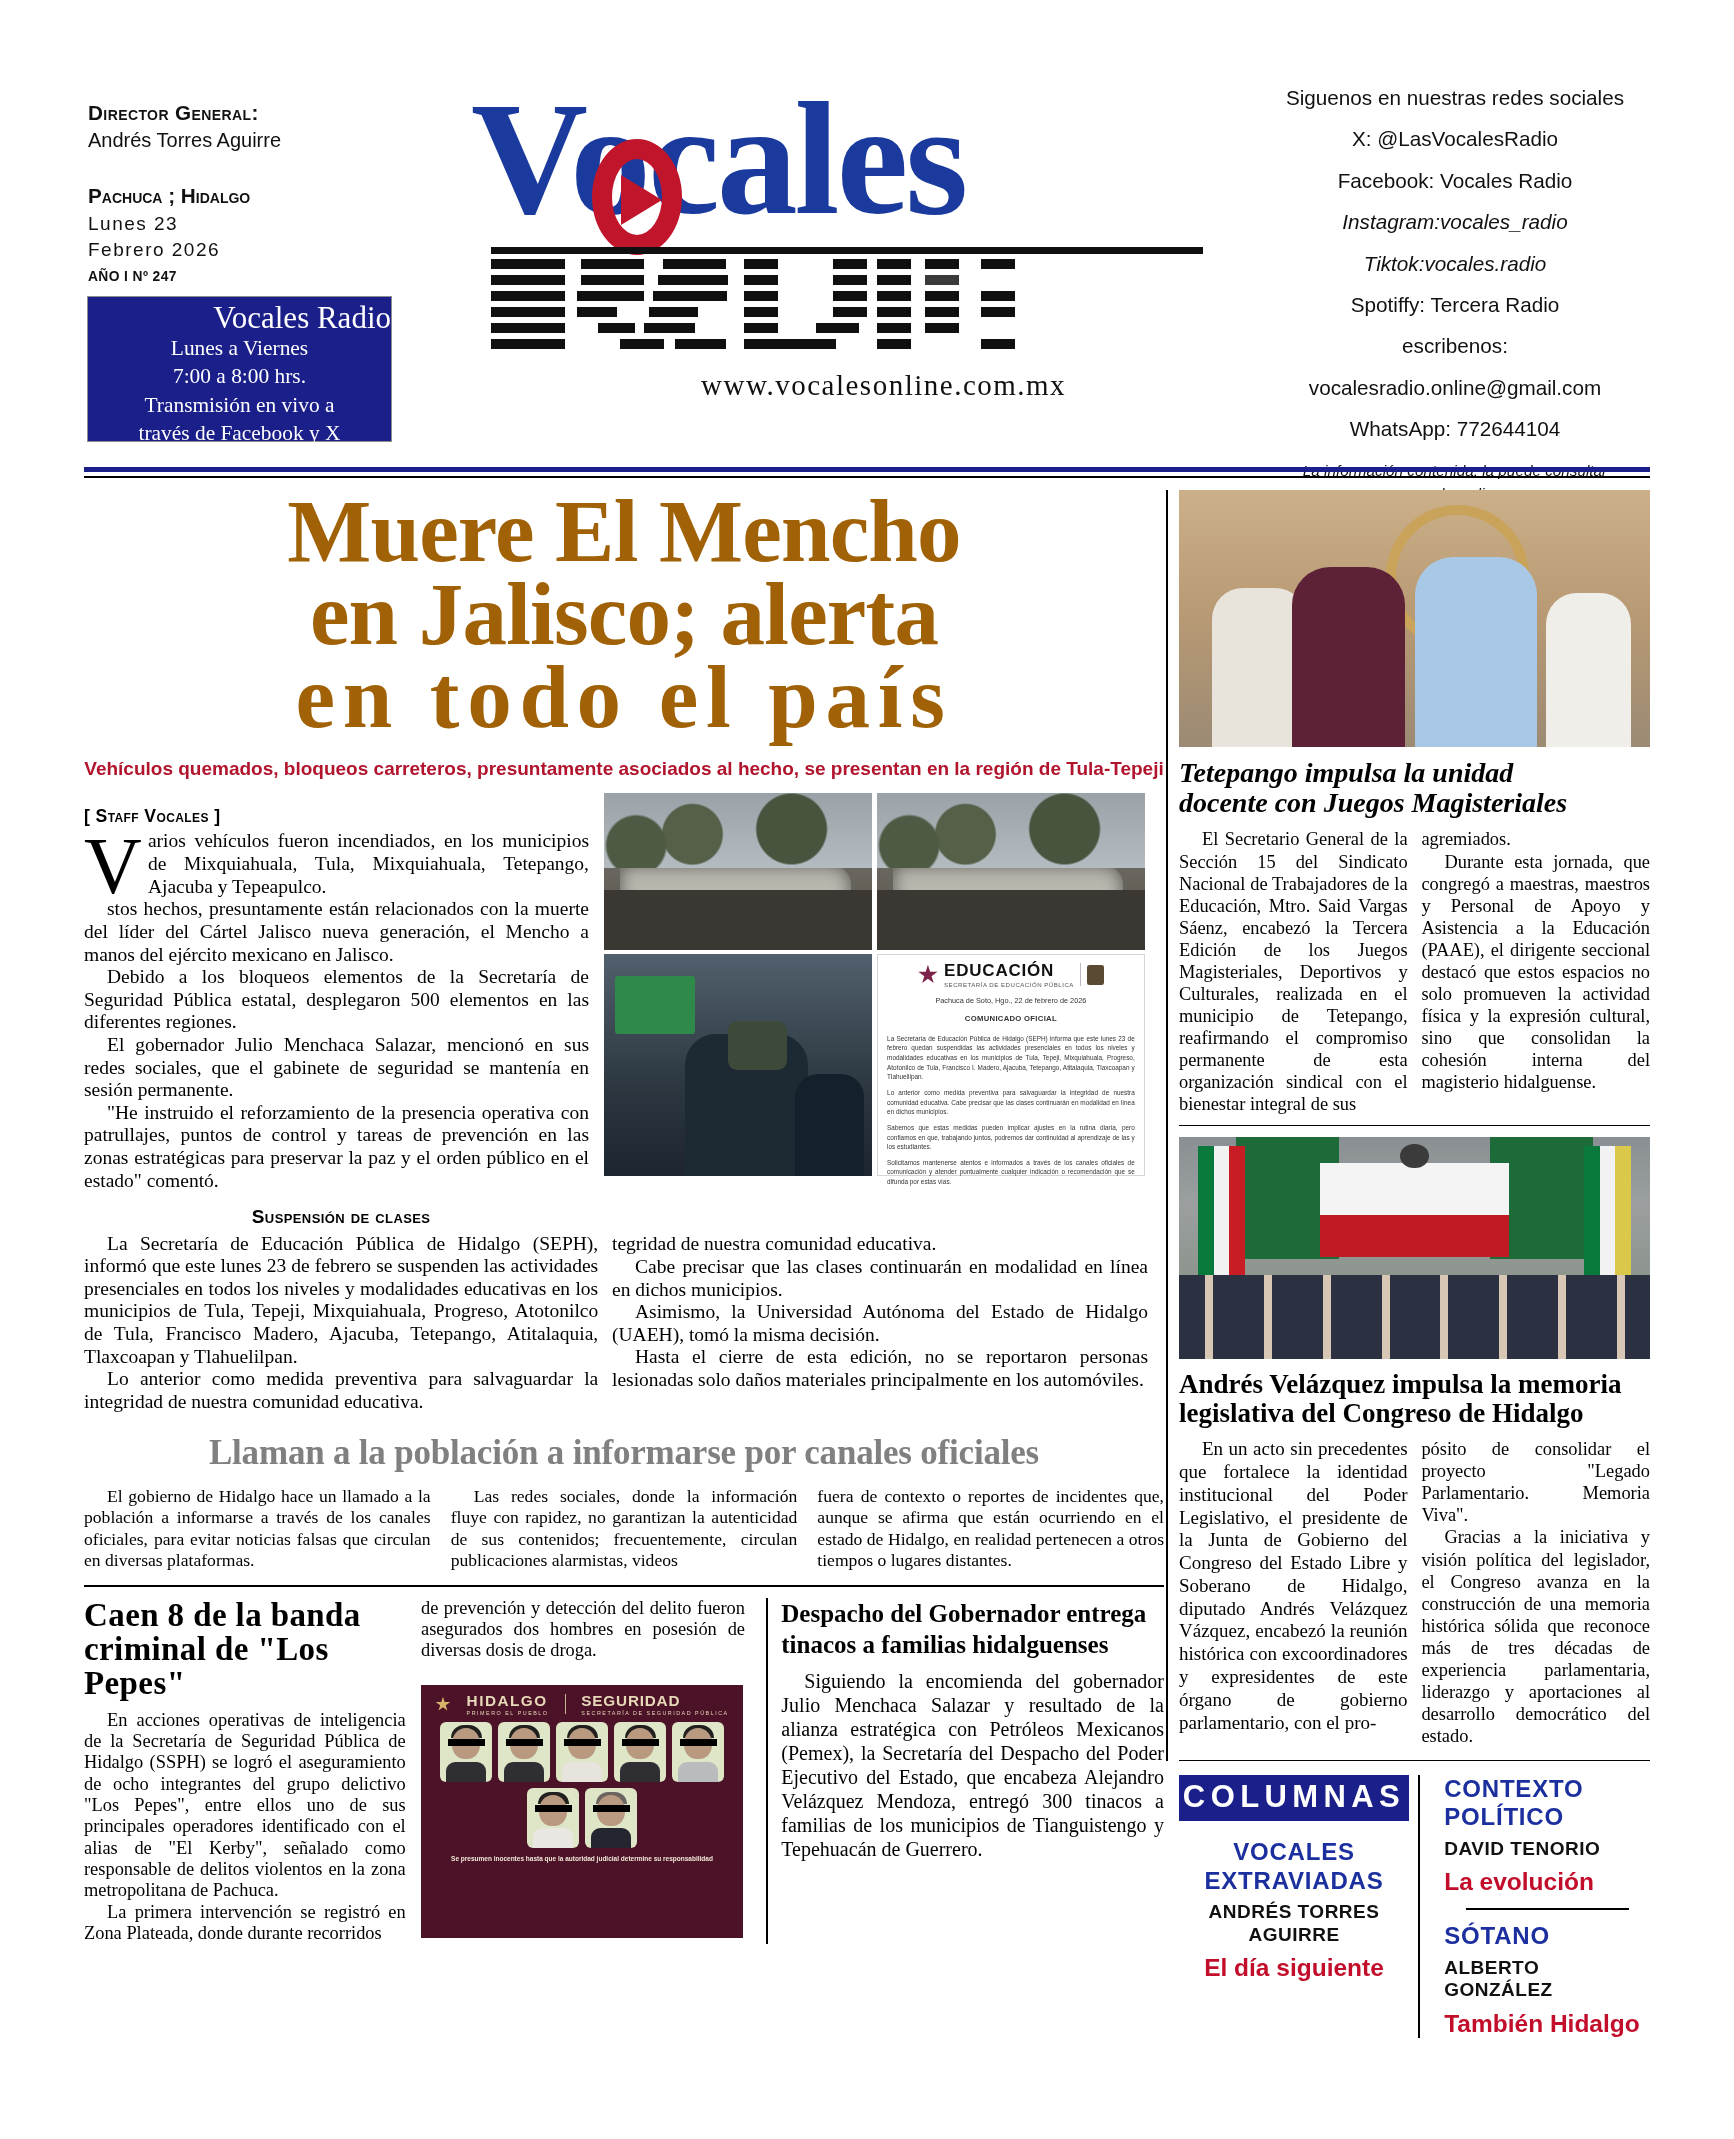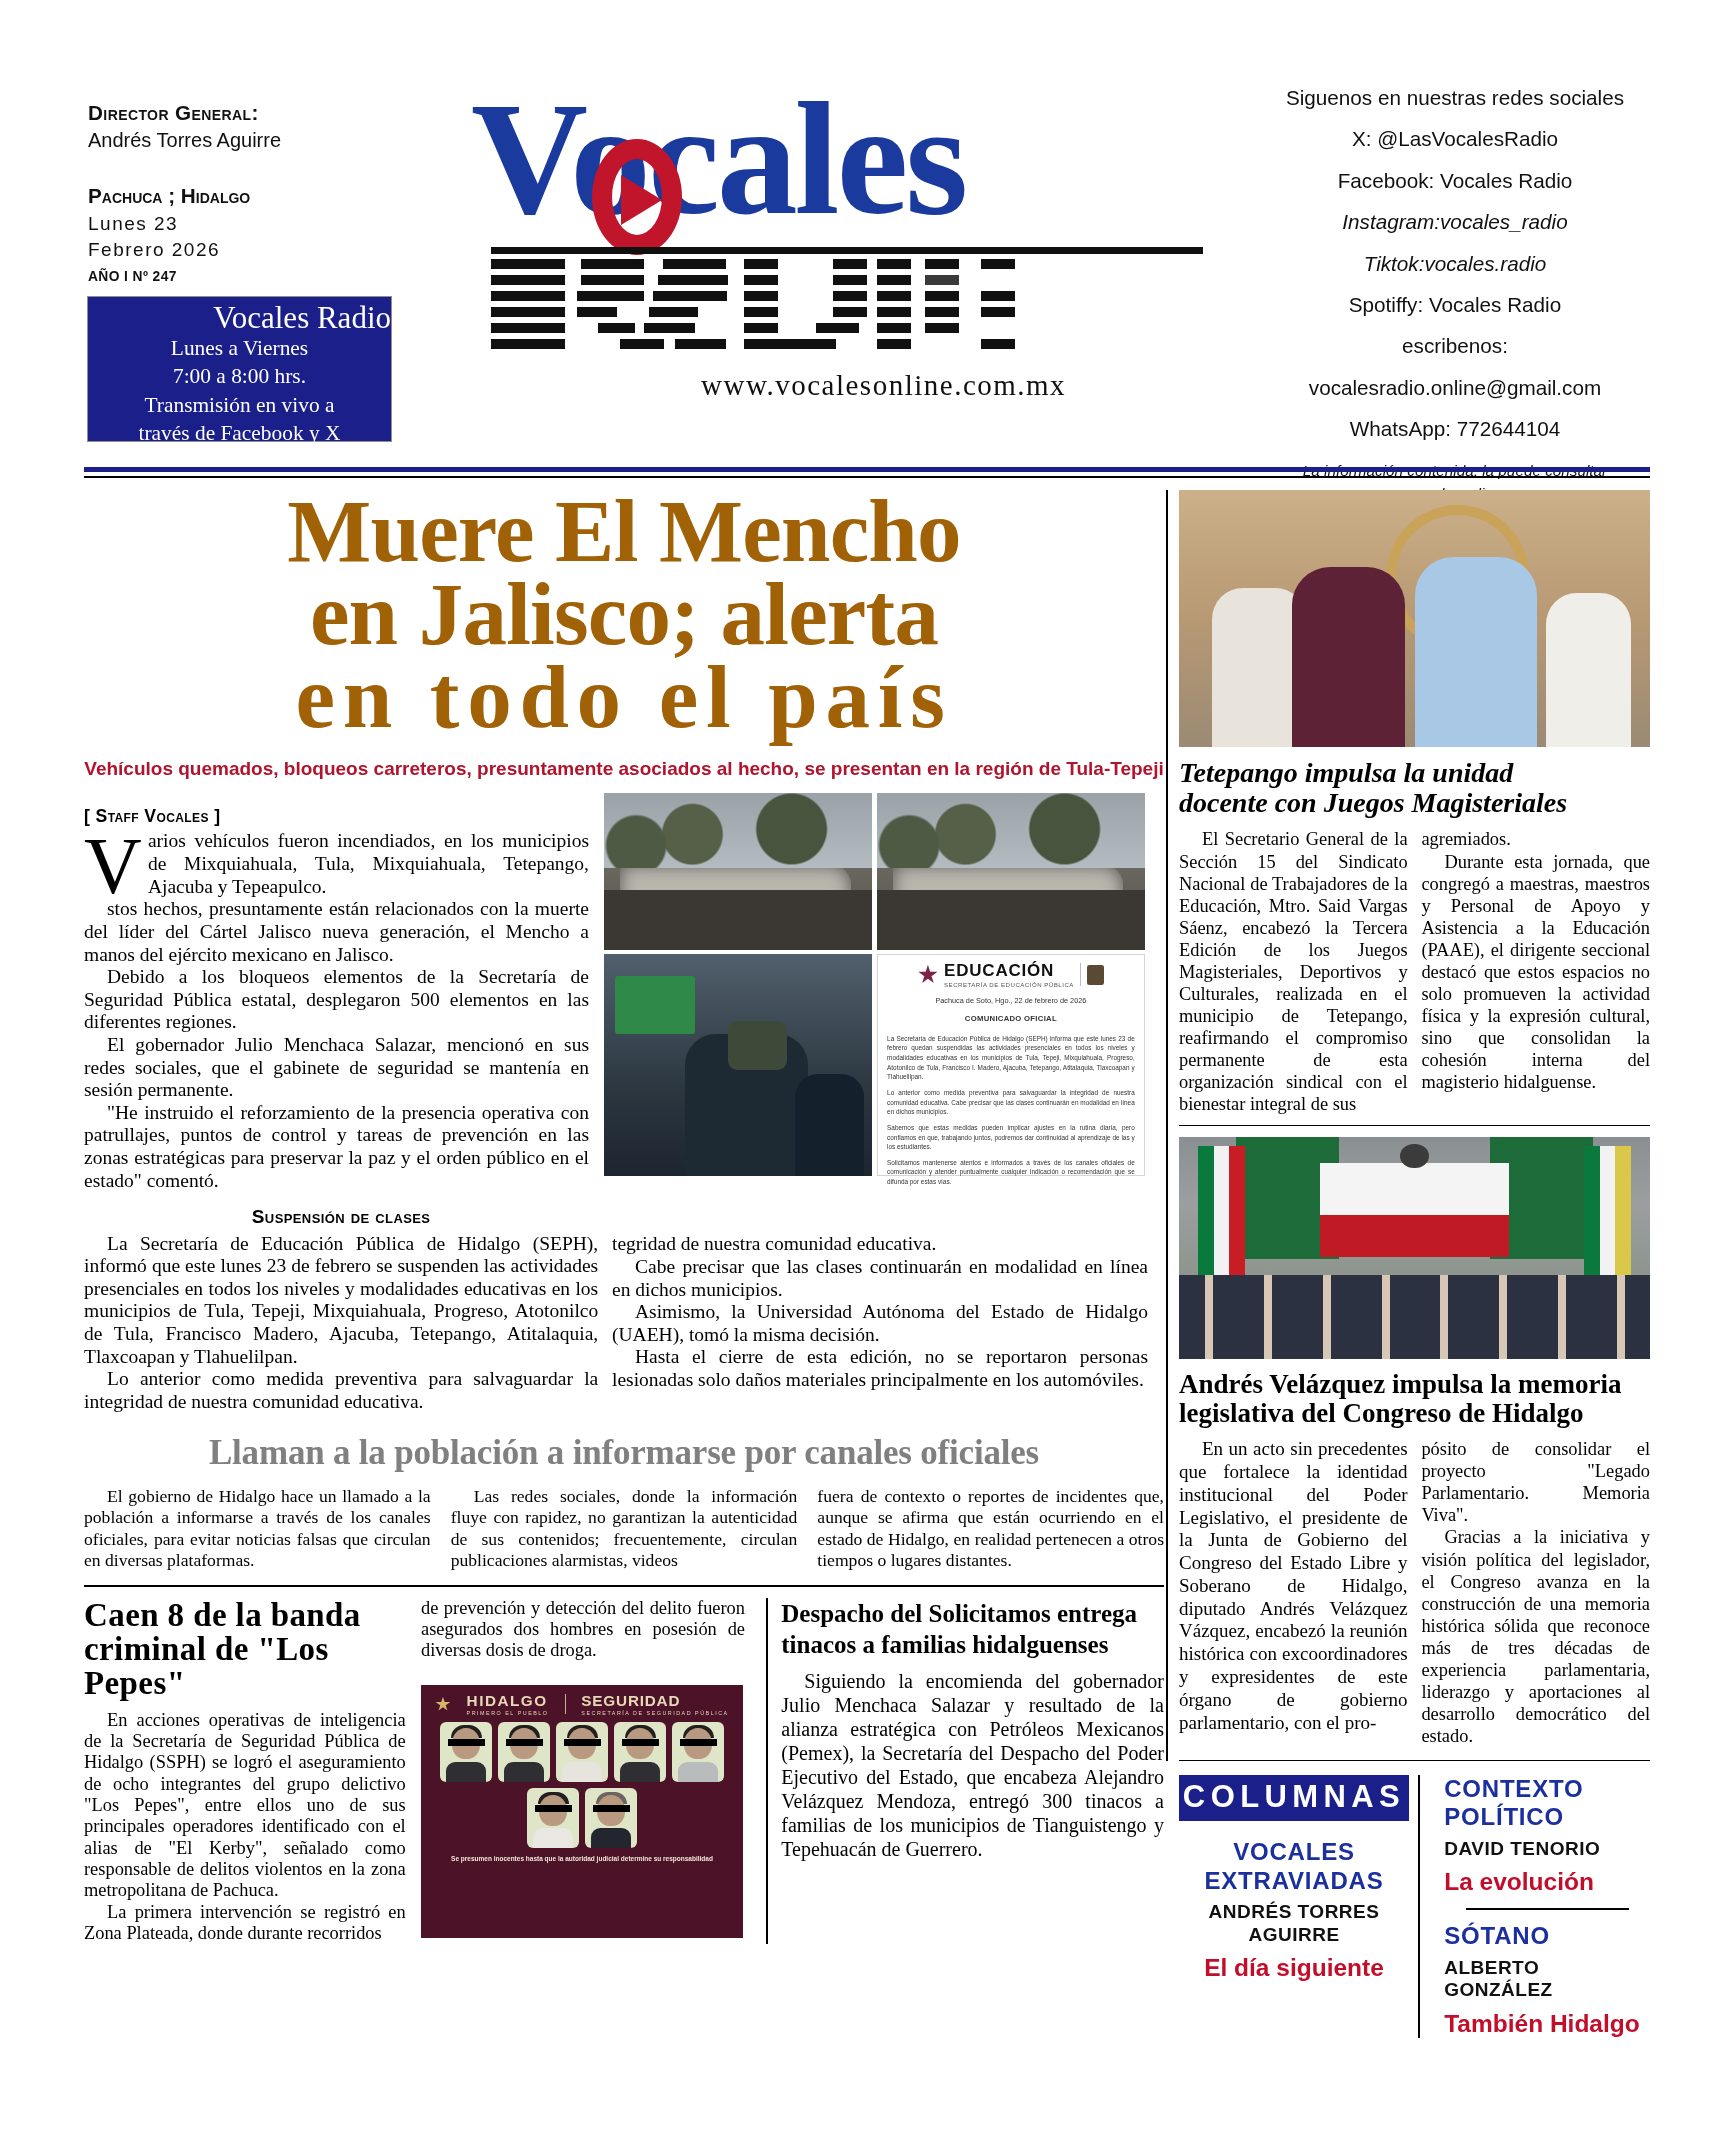--- a/index.html
+++ b/index.html
@@ -206,21 +206,21 @@
       </div>
       <div class="logo-url">www.vocalesonline.com.mx</div>
     </div>
 
     <div class="mh-right">
       <div class="l">Siguenos en nuestras redes sociales</div>
       <div class="l">X: @LasVocalesRadio</div>
       <div class="l">Facebook: Vocales Radio</div>
       <div class="l it">Instagram:vocales_radio</div>
       <div class="l it">Tiktok:vocales.radio</div>
-      <div class="l">Spotiffy: Vocales Radio</div>
+      <div class="l">Spotiffy: Tercera Radio</div>
       <div class="l">escribenos:</div>
       <div class="l">vocalesradio.online@gmail.com</div>
       <div class="l">WhatsApp: 772644104</div>
       <div class="mh-note">La información contenida,  la puede consultar</div>
       <div class="mh-note" style="margin-top:0">en www.vocalesonline.com.mx</div>
     </div>
   </div>
 
   <div class="rule-blue" style="top:467px;height:5.4px;"></div>
   <div class="rule-black" style="left:84px;top:476px;width:1566px;height:1.5px;"></div>
@@ -400,21 +400,21 @@
               </div>
           </div>
           <div class="pepes-foot">Se presumen inocentes hasta que la autoridad judicial determine su responsabilidad</div>
         </div>
       </div>
 
       <div style="width:1.5px;background:#000;margin-right:13.8px;"></div>
 
       <div style="flex:1">
         <div style="font-family:'Liberation Serif',serif;font-weight:bold;font-size:25px;line-height:1.25;">
-          <div>Despacho del Solicitamos entrega</div>
+          <div>Despacho del Gobernador entrega</div>
           <div>tinacos a familias hidalguenses</div>
         </div>
         <div class="col-body" style="margin-top:9.2px;font-size:20px;line-height:1.2;">
           <p>Siguiendo la encomienda del gobernador Julio Menchaca Salazar y resultado de la alianza estratégica con Petróleos Mexicanos (Pemex), la Secretaría del Despacho del Poder Ejecutivo del Estado, que encabeza Alejandro Velázquez Mendoza, entregó 300 tinacos a familias de los municipios de Tianguistengo y Tepehuacán de Guerrero.</p>
         </div>
       </div>
     </div>
   </div>
 
   <div class="sidebar">

